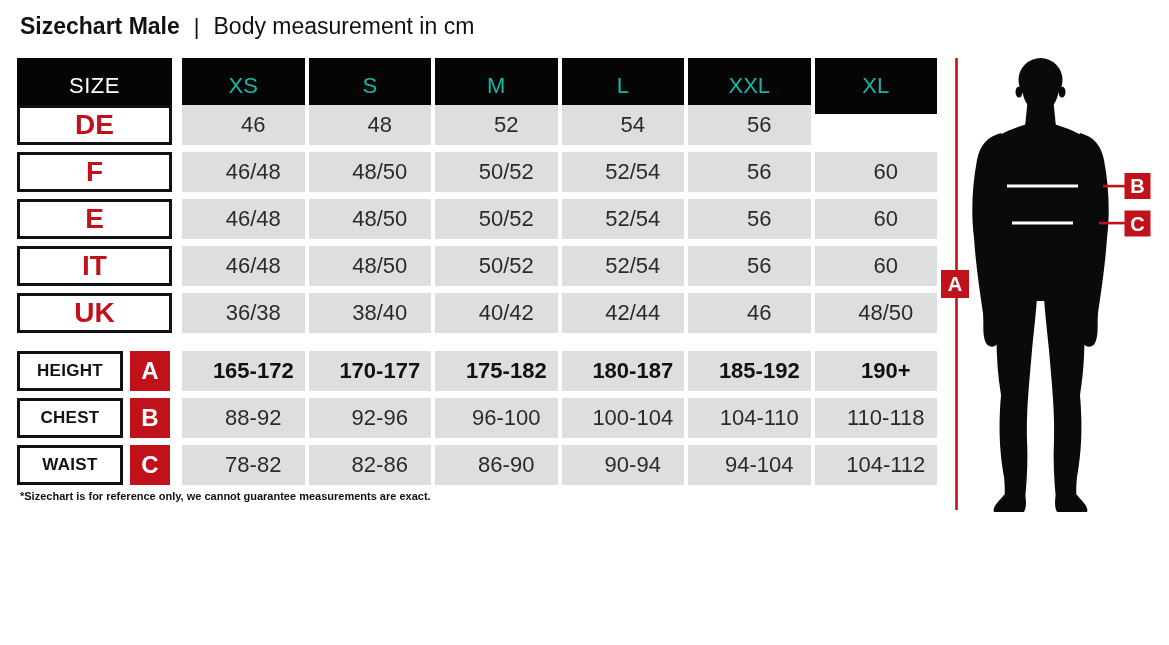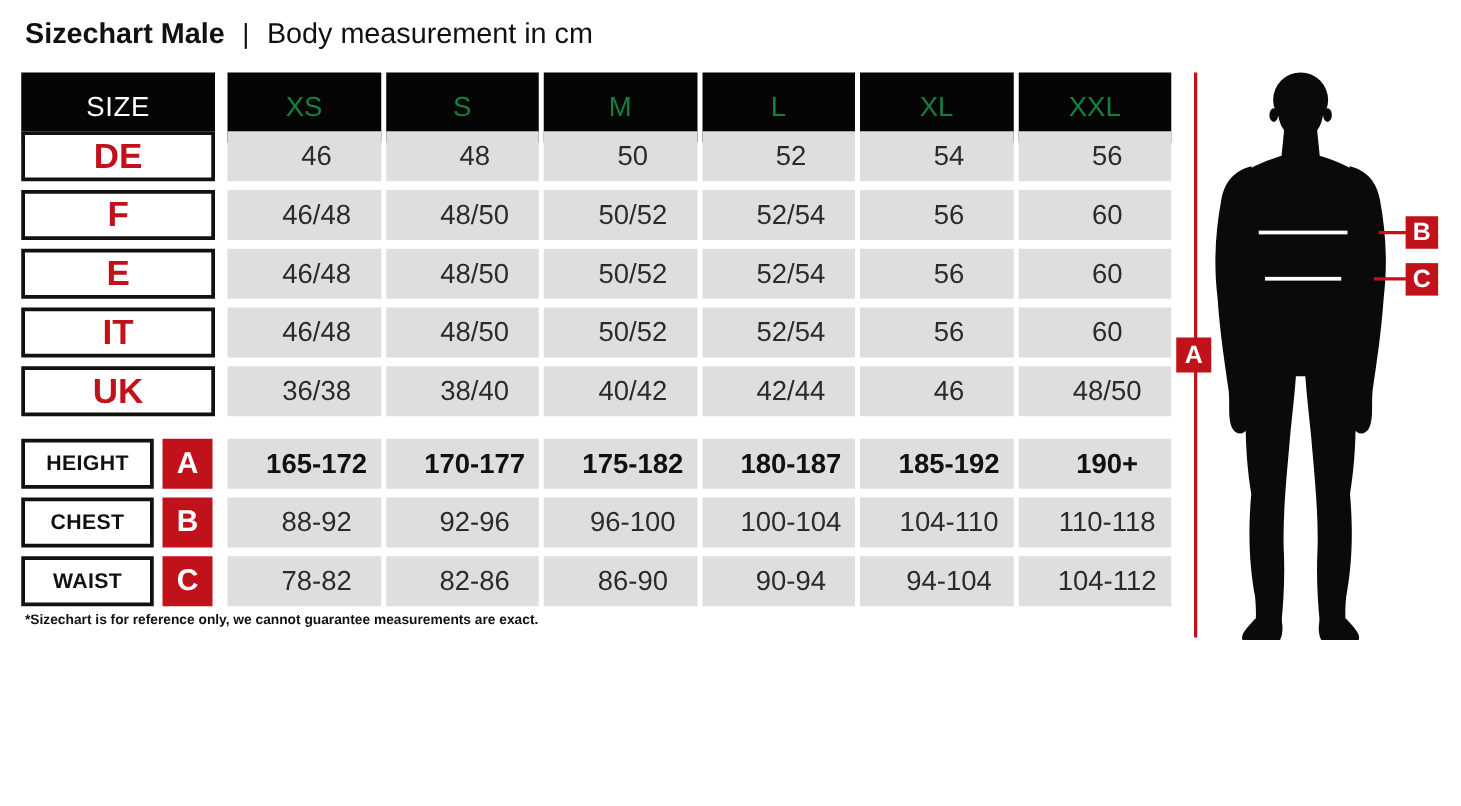--- a/index.html
+++ b/index.html
@@ -16,21 +16,21 @@
   .title .main{font-weight:700;}
   .title .sep{margin:0 14px;font-weight:400;font-size:22px;color:#111;}
   .title .sub{font-weight:400;}
   
   .table{position:absolute;left:17px;top:58px;width:920px;}
   .t-row{display:grid;grid-template-columns:161px repeat(6,1fr);column-gap:4px;
          height:40px;margin-bottom:7px;}
   .t-row.section-gap{margin-top:18px;}
   .header-box{width:155px;height:56px;background:var(--black);color:#fff;
         display:flex;align-items:center;justify-content:center;font-size:22px;letter-spacing:.5px;}
-  .t-row .hcell{background:var(--black);color:#15803d;display:flex;align-items:center;
+  .t-row .hcell{background:var(--black);color:#14b8a6;display:flex;align-items:center;
         justify-content:center;font-size:22px;}
   .cell{background:var(--cellgray);display:flex;align-items:center;justify-content:center;
         font-size:22px;color:#2b2b2b;padding-left:20px;}
   .cell.bold{font-weight:700;color:#111;}
   .label-box{width:155px;height:40px;box-sizing:border-box;border:3px solid #111;background:#fff;
         display:flex;align-items:center;justify-content:center;font-weight:700;font-size:28px;
         color:var(--accent);}
   .measure-label-wrap{display:flex;align-items:center;}
   .m-box{width:106px;height:40px;box-sizing:border-box;border:3px solid #111;background:#fff;
         display:flex;align-items:center;justify-content:center;font-weight:700;font-size:17px;
@@ -57,29 +57,28 @@
     <span class="sub">Body measurement in cm</span>
   </div>
 
   <div class="table">
     <div class="t-row">
       <div class="header-box">SIZE</div>
       <div class="hcell">XS</div>
       <div class="hcell">S</div>
       <div class="hcell">M</div>
       <div class="hcell">L</div>
+      <div class="hcell">XXL</div>
       <div class="hcell">XL</div>
-      <div class="hcell">XXL</div>
     </div>
     <div>
         <div class="t-row">
           <div class="label-box">DE</div>
           <div class="cell">46</div>
           <div class="cell">48</div>
-          <div class="cell">50</div>
           <div class="cell">52</div>
           <div class="cell">54</div>
           <div class="cell">56</div>
         </div>
         <div class="t-row">
           <div class="label-box">F</div>
           <div class="cell">46/48</div>
           <div class="cell">48/50</div>
           <div class="cell">50/52</div>
           <div class="cell">52/54</div>

